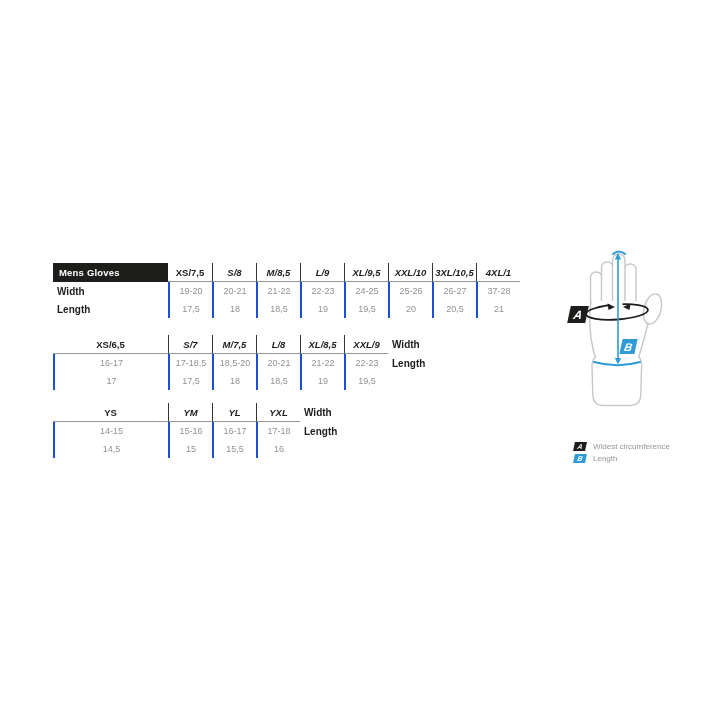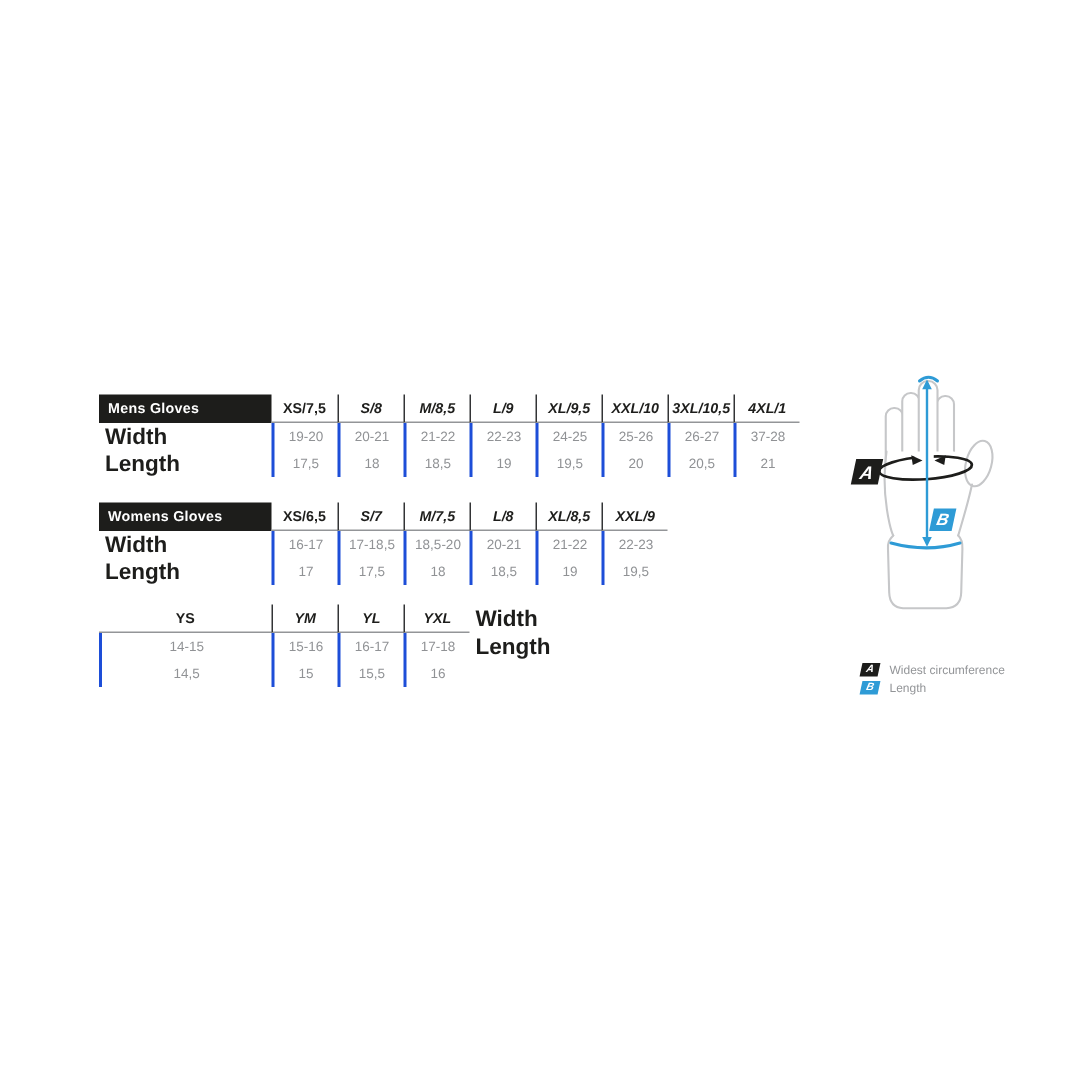--- a/index.html
+++ b/index.html
@@ -2,39 +2,39 @@
 <html><head>
 <meta charset="utf-8">
 <style>
   * { box-sizing: border-box; margin: 0; padding: 0; }
   html, body { width: 720px; height: 720px; background: #ffffff; overflow: hidden; }
   body { font-family: "Liberation Sans", sans-serif; position: relative; }
 
   .canvas { position: absolute; left: 0; top: 0; width: 720px; height: 720px; background: #ffffff; }
 
   
-  .tables { position: absolute; left: 66px; top: 263px; width: 470px; height: 200px; }
+  .tables { position: absolute; left: 53px; top: 263px; width: 470px; height: 200px; }
   .size-table {
     position: absolute; left: 0;
     display: grid;
     grid-template-rows: 19px 18px 18px;
   }
   .tbl-title {
     background: #1d1d1b; color: #ffffff;
     font-size: 9.5px; font-weight: 700; letter-spacing: 0.2px;
     display: flex; align-items: center; padding-left: 6px;
   }
   .tbl-size {
     color: #1d1d1b; font-size: 9.5px; font-weight: 700;
     display: flex; align-items: center; justify-content: center;
     border-bottom: 1px solid #939598;
   }
   .tbl-size.sep { border-left: 1px solid #333436; font-style: italic; }
   .tbl-label {
-    color: #1d1d1b; font-size: 15px; font-weight: 700;
+    color: #1d1d1b; font-size: 10px; font-weight: 700;
     display: flex; align-items: center; padding-left: 4px;
   }
   .tbl-val {
     color: #909295; font-size: 9px;
     display: flex; align-items: center; justify-content: center;
     border-left: 2px solid #1d4ed8;
   }
 
   
   .diagram { position: absolute; left: 0; top: 0; width: 720px; height: 720px; pointer-events: none; }
@@ -89,21 +89,20 @@
         <div class="tbl-val">17,5</div>
         <div class="tbl-val">18</div>
         <div class="tbl-val">18,5</div>
         <div class="tbl-val">19</div>
         <div class="tbl-val">19,5</div>
         <div class="tbl-val">20</div>
         <div class="tbl-val">20,5</div>
         <div class="tbl-val">21</div>
       </div>
       <div class="size-table" style="top: 72px; grid-template-columns: 115px repeat(6, 44px);">
-        <div class="tbl-title">Womens Gloves</div>
         <div class="tbl-size">XS/6,5</div>
         <div class="tbl-size sep">S/7</div>
         <div class="tbl-size sep">M/7,5</div>
         <div class="tbl-size sep">L/8</div>
         <div class="tbl-size sep">XL/8,5</div>
         <div class="tbl-size sep">XXL/9</div>
         <div class="tbl-label">Width</div>
         <div class="tbl-val">16-17</div>
         <div class="tbl-val">17-18,5</div>
         <div class="tbl-val">18,5-20</div>

